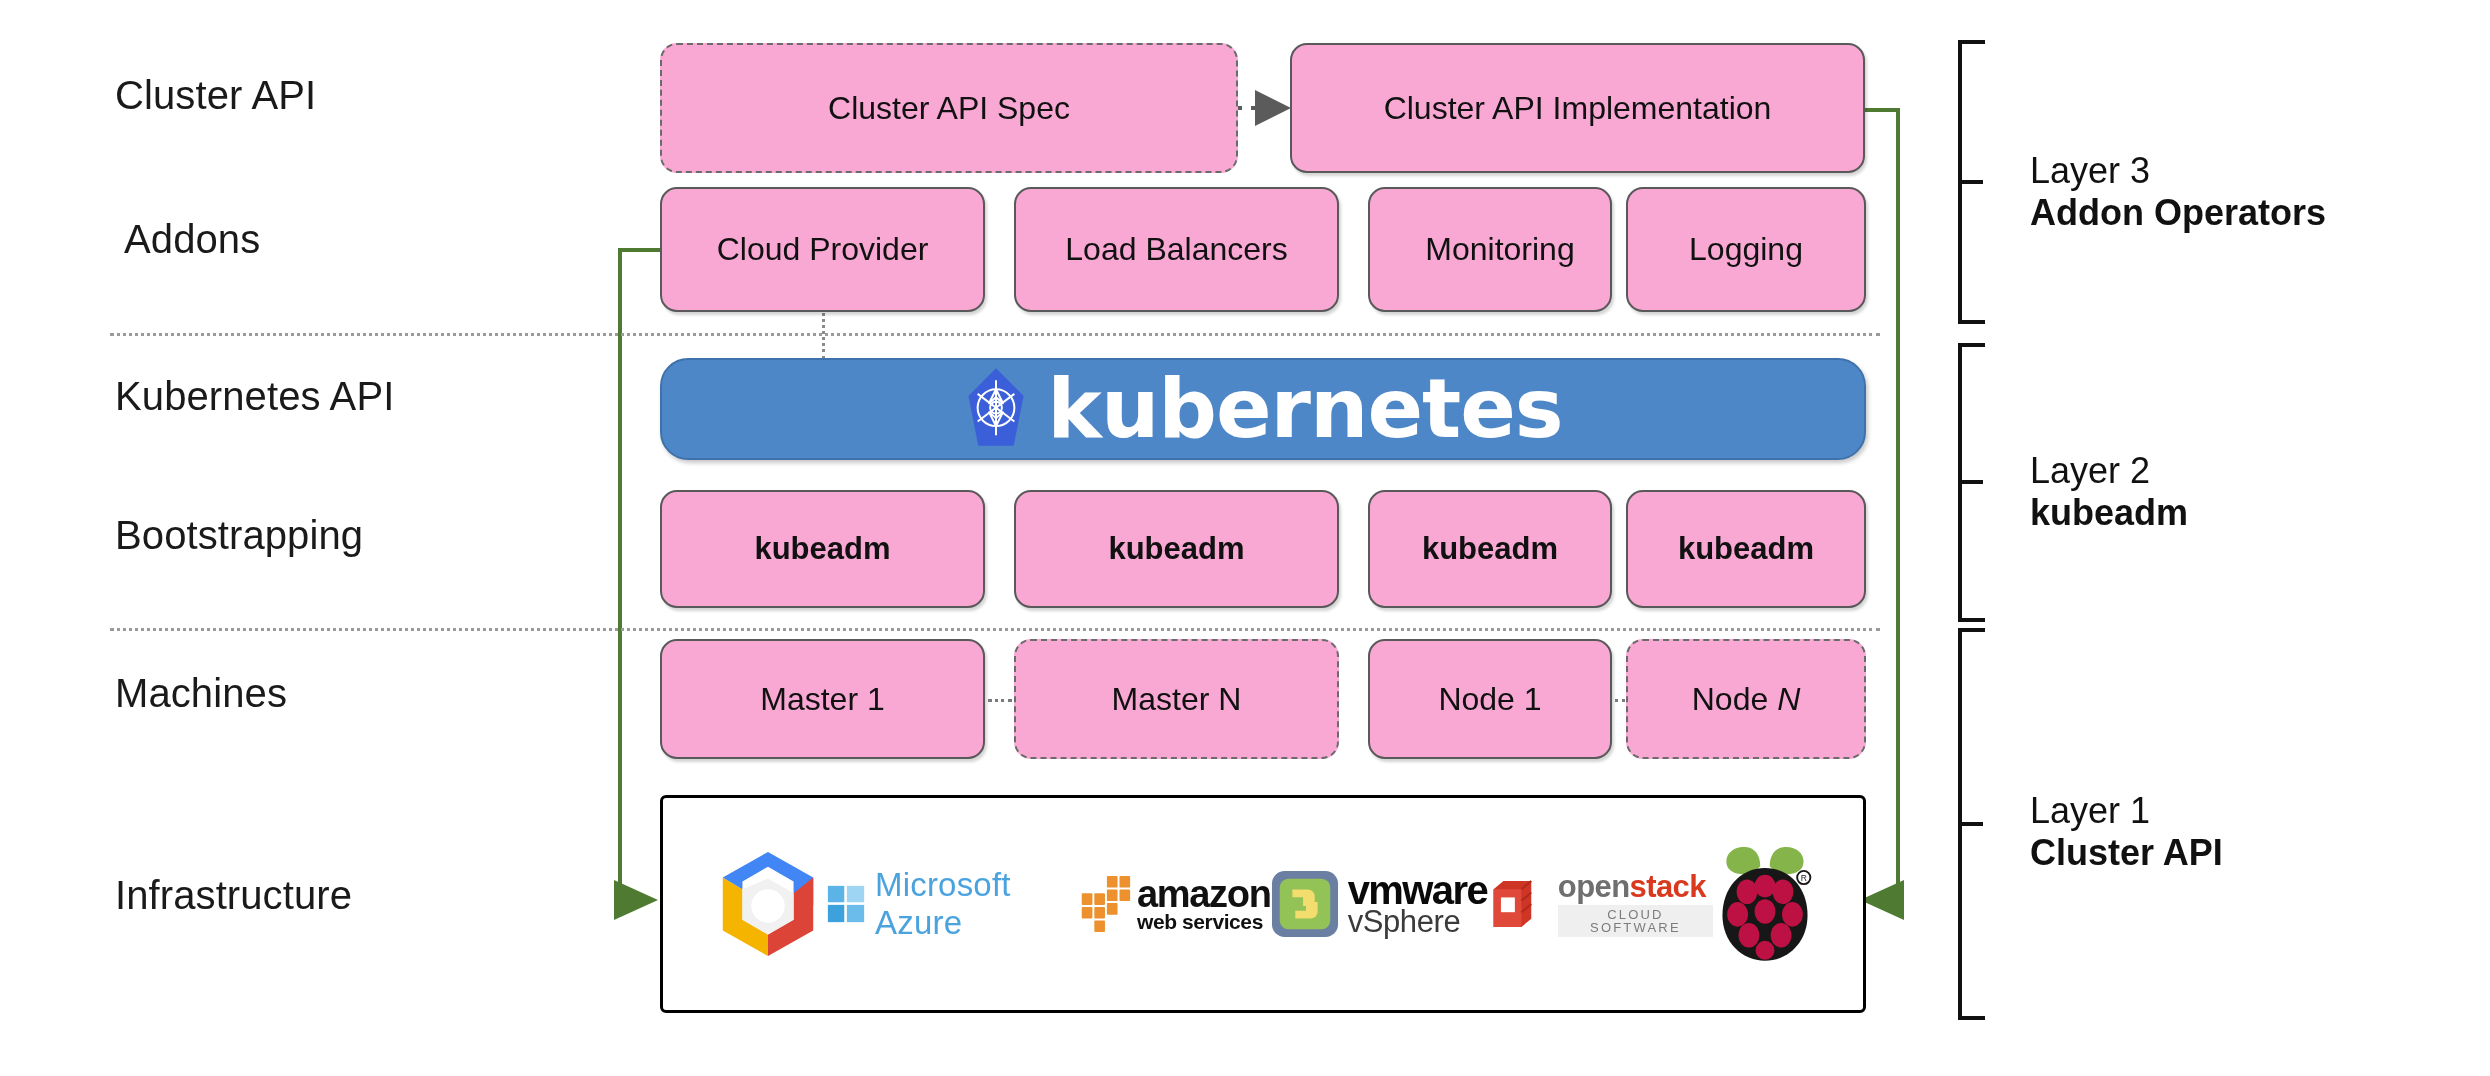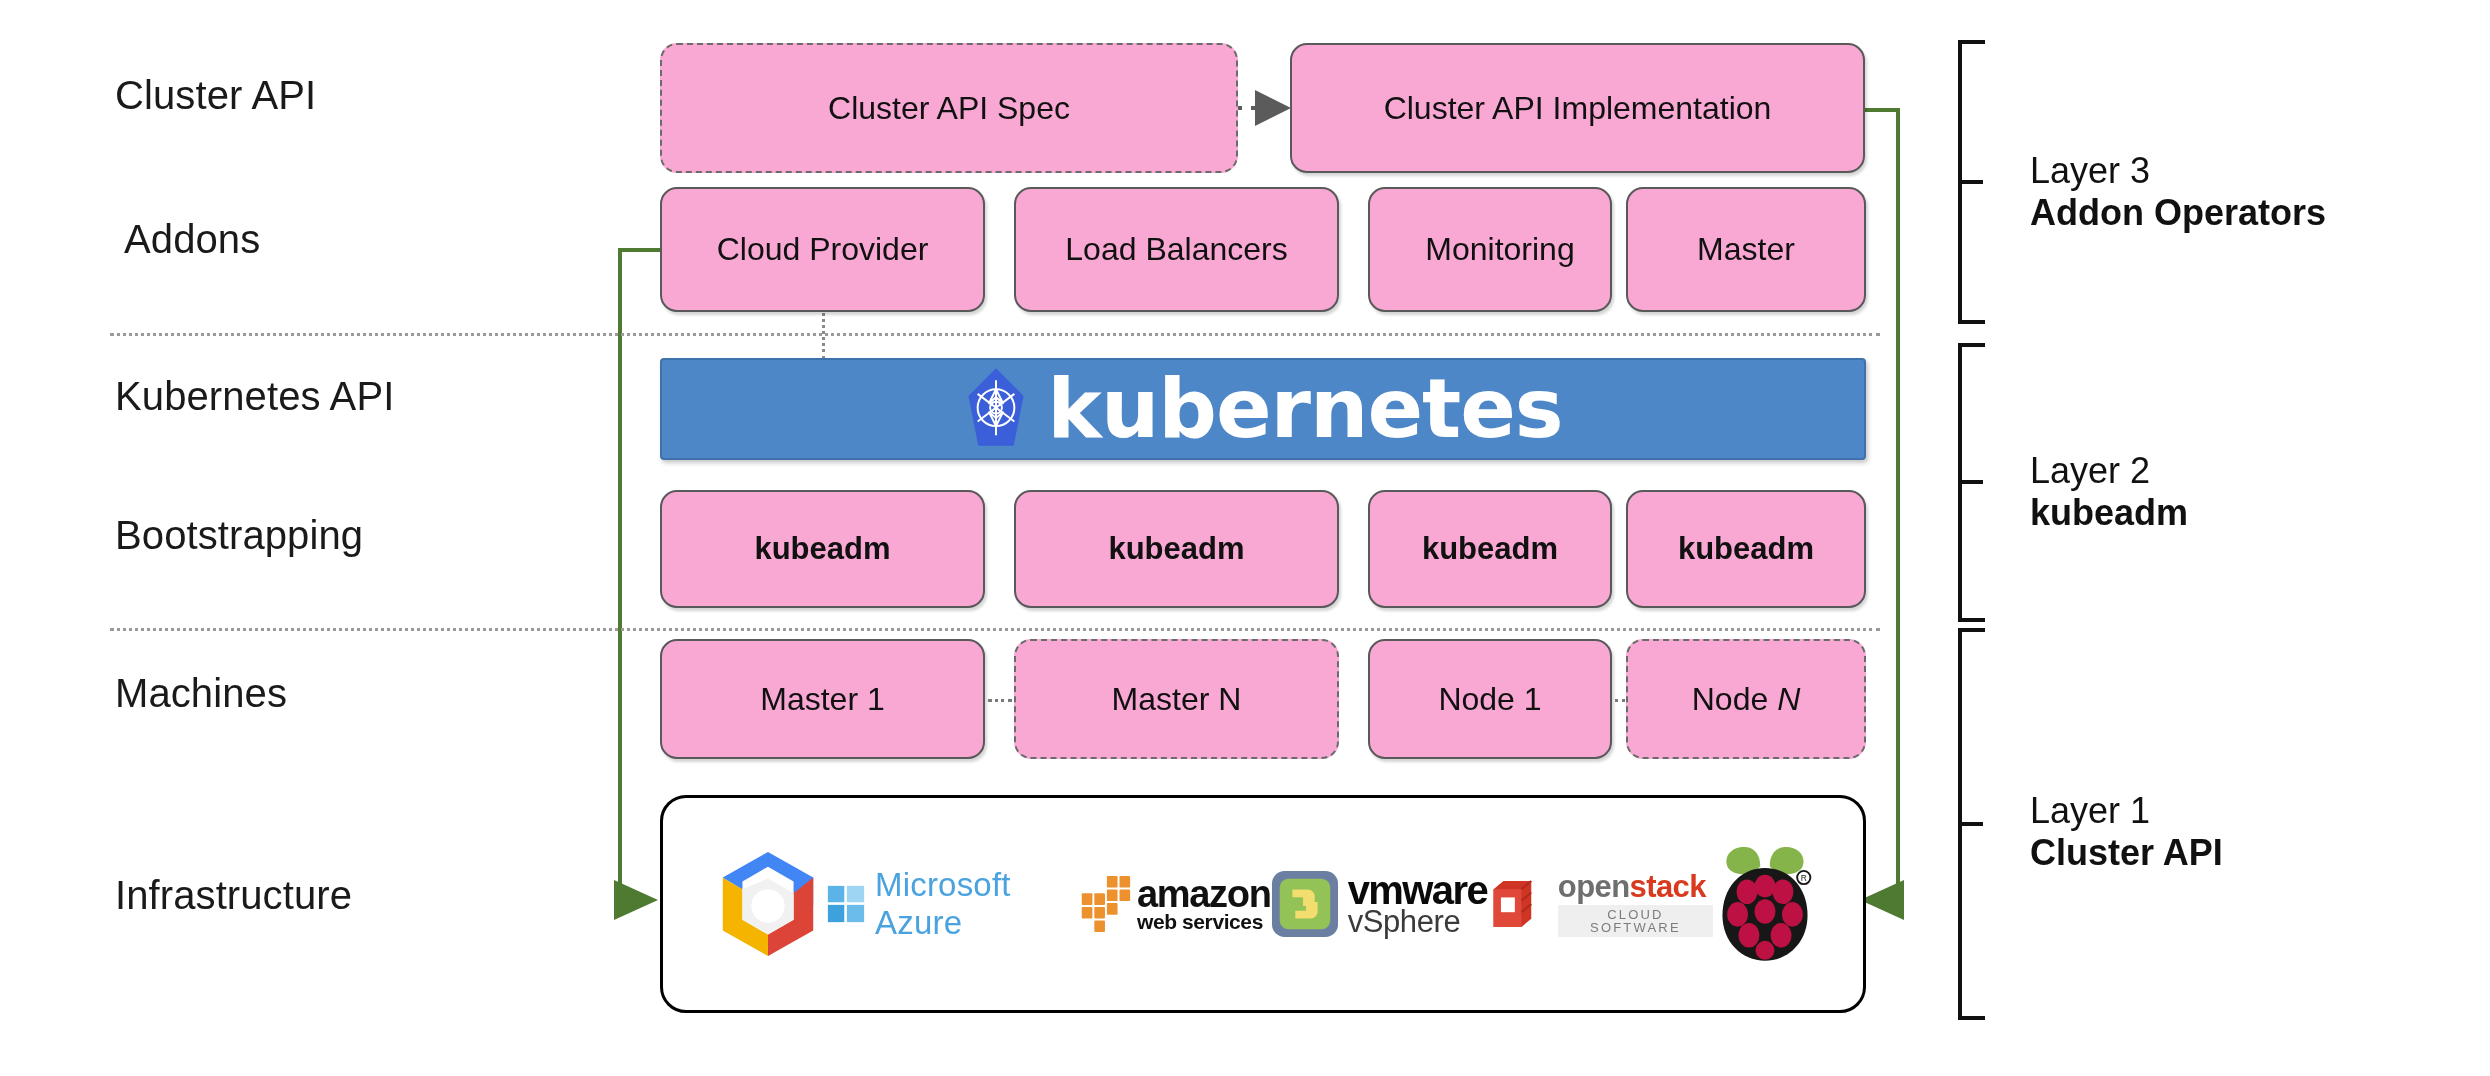--- a/index.html
+++ b/index.html
@@ -46,42 +46,42 @@
     box-shadow:none;
   }
   .box.bold{font-weight:bold;font-size:31px;}
   .box .it{font-style:italic;}
   
   .k8sbanner{
     position:absolute;
     box-sizing:border-box;
     background:#4e87c7;
     border:2px solid #3f72ab;
-    border-radius:4px;
+    border-radius:28px;
     display:flex;
     align-items:center;
     justify-content:center;
     gap:18px;
     box-shadow:2px 3px 4px rgba(0,0,0,.22);
   }
   .k8swordmark{
     color:#ffffff;
     font-size:82px;
     font-weight:bold;
     letter-spacing:-1px;
     line-height:1;
     font-family:"DejaVu Sans","Liberation Sans",sans-serif;
   }
   
   .infrabox{
     position:absolute;
     box-sizing:border-box;
     background:#fff;
     border:3px solid #000;
-    border-radius:26px;
+    border-radius:6px;
     display:flex;
     align-items:center;
     justify-content:space-between;
     padding:0 46px;
   }
   
   .hsep{
     position:absolute;
     height:0;
     border-top:3px dotted #9a9a9a;
@@ -190,21 +190,21 @@
   <div class="box" style="left:660px; top:187px; width:325px; height:125px;">
     <span>Cloud Provider</span>
   </div>
   <div class="box" style="left:1014px; top:187px; width:325px; height:125px;align-items:center;">
     <span>Load Balancers</span>
   </div>
   <div class="box" style="left:1368px; top:187px; width:244px; height:125px;padding-left:20px;">
     <span>Monitoring</span>
   </div>
   <div class="box" style="left:1626px; top:187px; width:240px; height:125px;">
-    <span>Master</span>
+    <span>Logging</span>
   </div>
 
   <div class="k8sbanner" style="left:660px; top:358px; width:1206px; height:102px;">
     <span class="logo" style="width:66px;height:84px;">
       <svg viewBox="0 0 100 128" width="66" height="84" aria-hidden="true">
         <path d="M50 2 L92 44 L77 120 L23 120 L8 44 Z" fill="#3a5fd9"></path>
         <g stroke="#ffffff" stroke-width="3" fill="none">
           <circle cx="50" cy="62" r="9"></circle>
           <circle cx="50" cy="62" r="28"></circle>
           <path d="M50 20 L50 104 M22 41 L78 83 M78 41 L22 83"></path>

